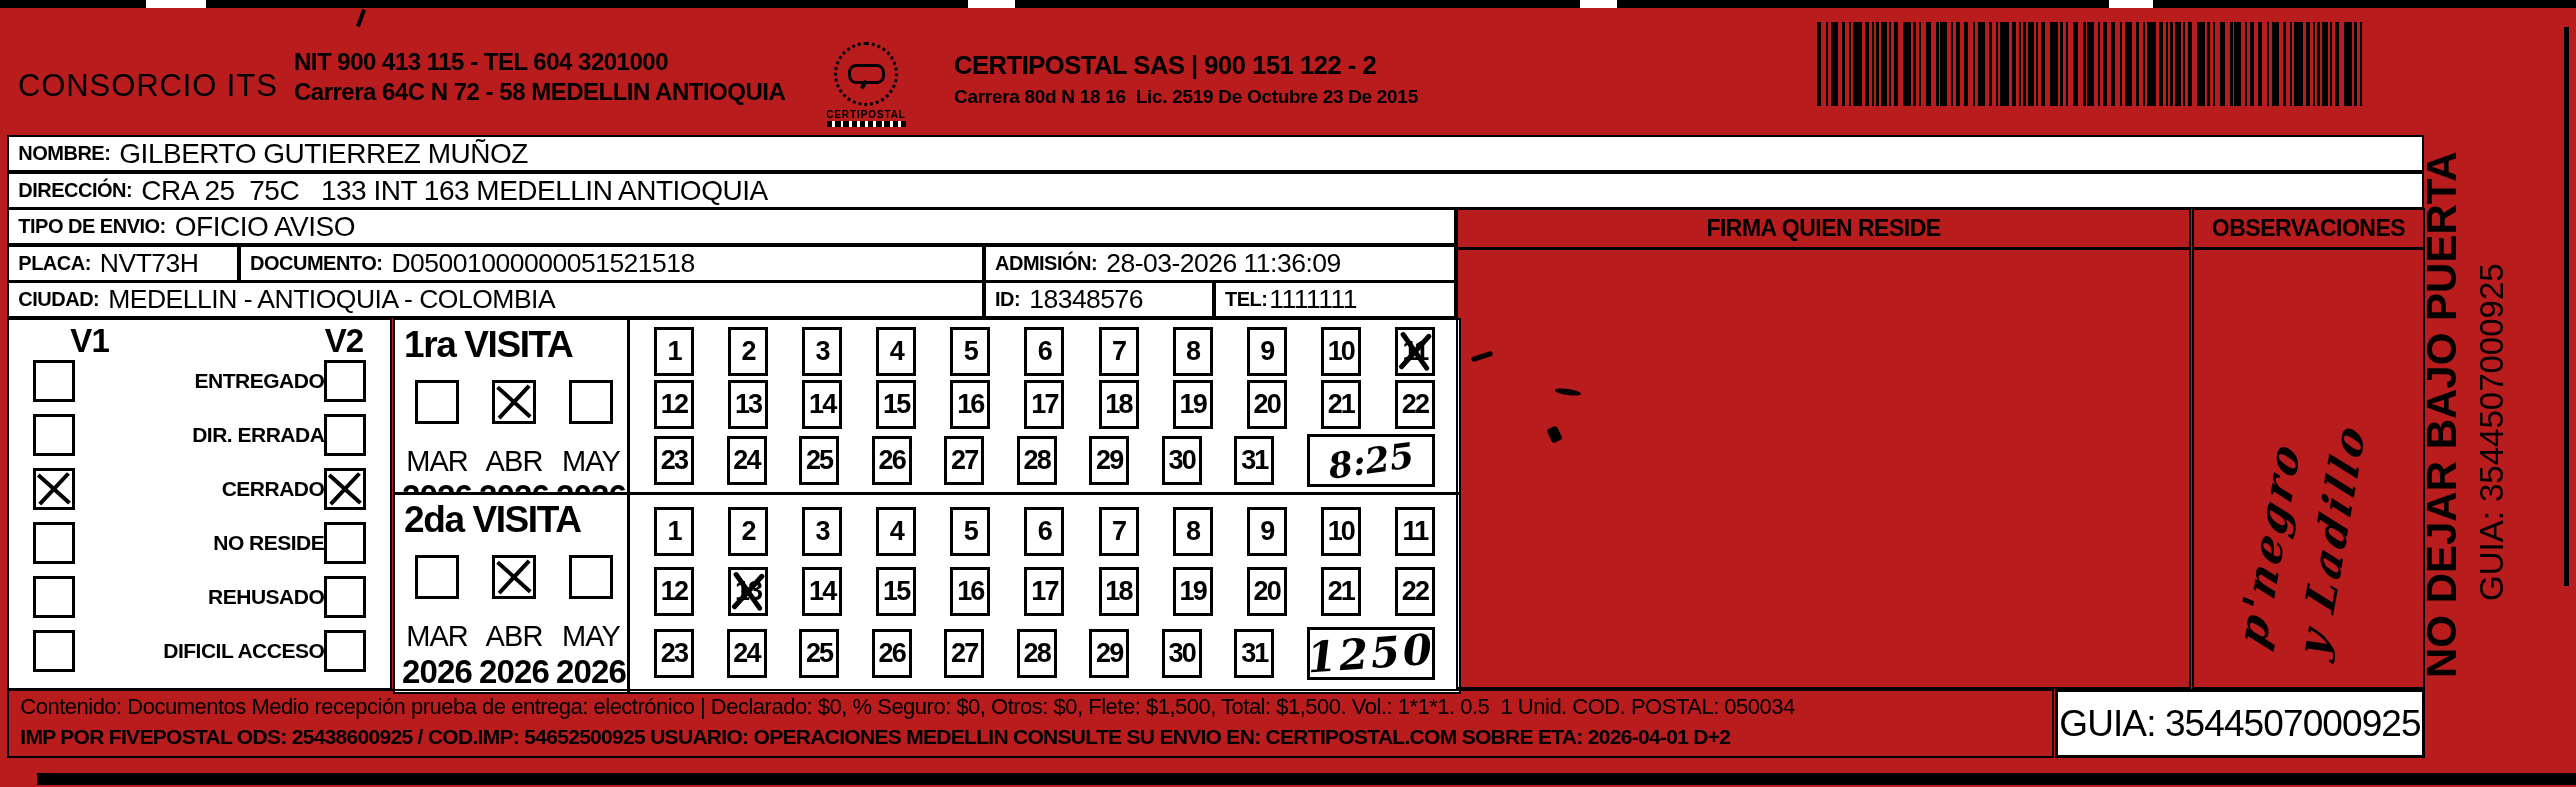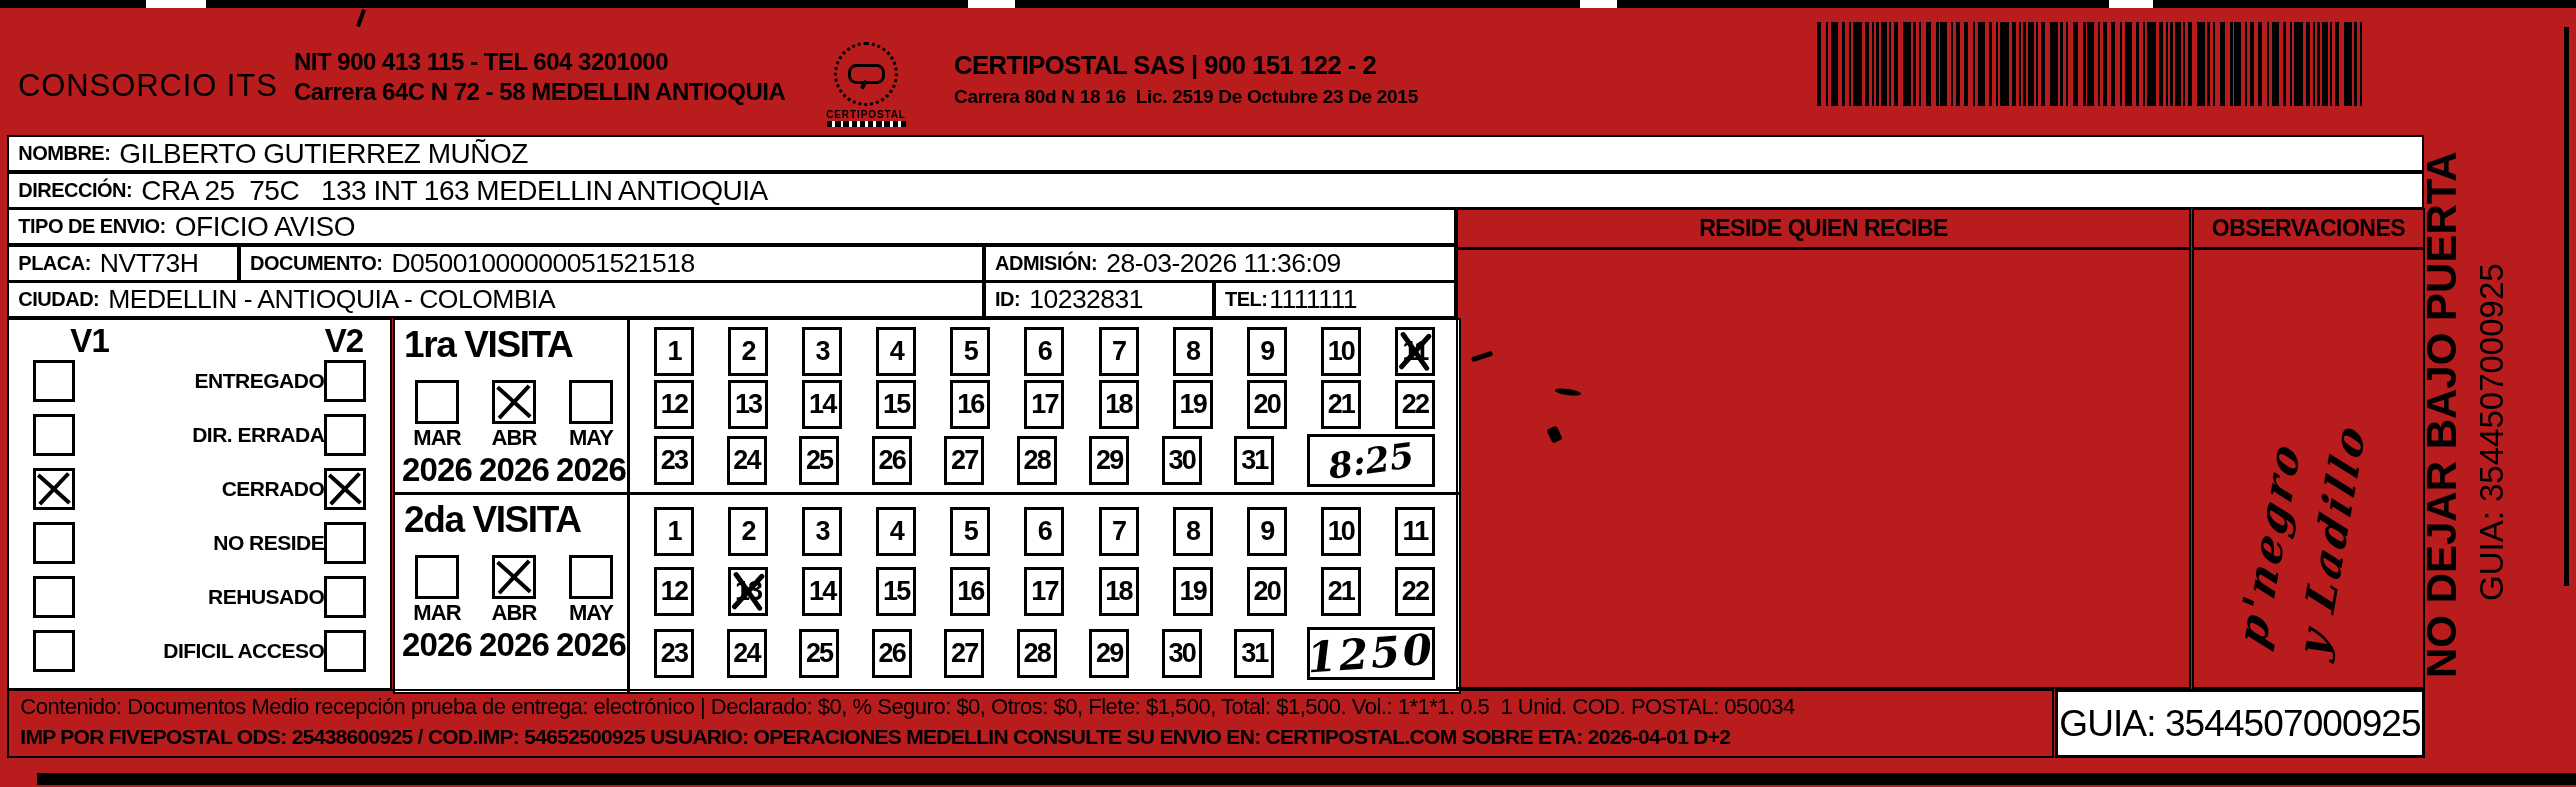--- a/index.html
+++ b/index.html
@@ -34,21 +34,21 @@
   .cb.checked::before,.cb.checked::after{content:"";position:absolute;top:45%;left:-8%;width:116%;height:3.7px;background:#000;}
   .cb.checked::before{transform:rotate(42deg);}
   .cb.checked::after{transform:rotate(-47deg);}
   
   .visitsec{position:absolute;left:393px;width:1064px;border:2.7px solid #000;background:#fff;display:flex;}
   .visit-label-col{width:235px;border-right:3.7px solid #000;box-sizing:border-box;flex:none;}
   .visit-title{font-size:37px;font-weight:700;letter-spacing:-1.4px;padding:3.7px 0 0 9px;}
   .month-row{display:flex;gap:11px;padding:14.6px 0 0 9px;}
   .month{display:flex;flex-direction:column;align-items:center;width:66px;}
   .month .cb{width:44px;height:44px;}
-  .mlabel{font-size:22px;font-weight:700;letter-spacing:-0.9px;margin-top:1px;}
+  .mlabel{font-size:29px;font-weight:400;letter-spacing:-0.9px;margin-top:21px;}
   .myear{font-size:33px;font-weight:700;letter-spacing:-0.9px;}
   .day-grid{flex:1;display:flex;flex-direction:column;justify-content:space-evenly;padding:1.8px 24px;}
   .day-row{display:flex;justify-content:space-between;align-items:center;}
   .day{box-sizing:border-box;width:40px;height:49px;border:3.7px solid #000;display:flex;align-items:center;justify-content:center;font-size:27px;font-weight:700;letter-spacing:-1.8px;position:relative;flex:none;background:#fff;}
   .day.crossed::before,.day.crossed::after{content:"";position:absolute;left:-18%;top:45%;width:136%;height:4.6px;background:#000;border-radius:2.7px;}
   .day.crossed::before{transform:rotate(55deg);}
   .day.crossed::after{transform:rotate(-48deg);}
   .timebox{box-sizing:border-box;width:128px;height:53px;border:3.7px solid #000;display:flex;align-items:center;justify-content:center;flex:none;overflow:visible;background:#fff;}
   .handwrite{font-family:"DejaVu Serif",serif;font-style:italic;font-weight:700;}
   .tnote0{font-size:35px;transform:rotate(-8deg);}
@@ -209,21 +209,21 @@
   <div class="cell" style="left:984px;top:245px;width:472px;height:37px;">
     <span class="flabel">ADMISIÓN:</span>
     <span class="fval">28-03-2026 11:36:09</span>
   </div>
   <div class="cell" style="left:7.3px;top:281px;width:977px;height:37px;">
     <span class="flabel">CIUDAD:</span>
     <span class="fval">MEDELLIN - ANTIOQUIA - COLOMBIA</span>
   </div>
   <div class="cell" style="left:984px;top:281px;width:230px;height:37px;">
     <span class="flabel">ID:</span>
-    <span class="fval">10232831</span>
+    <span class="fval">18348576</span>
   </div>
   <div class="cell" style="left:1214px;top:281px;width:242px;height:37px;gap:1.8px;">
     <span class="flabel">TEL:</span>
     <span class="fval">1111111</span>
   </div>
 
   <div class="abs statusbox">
     <span class="vhead" style="left:29px;margin-left:32px;">V1</span>
     <span class="vhead" style="right:27px;">V2</span>
     <div class="status-rows">
@@ -383,21 +383,21 @@
           <span class="day">30</span>
           <span class="day">31</span>
           <span class="timebox">
             <span class="handwrite tnote1">1250</span>
           </span>
         </div>
       </div>
   </div>
 
   <div class="abs firmabox">
-    <div class="colhead">RESIDE QUIEN RECIBE</div>
+    <div class="colhead">FIRMA QUIEN RESIDE</div>
     <span class="ink" style="left:12.8px;top:144px;width:22px;height:4.6px;transform:rotate(-18deg);"></span>
     <span class="ink" style="left:97px;top:179px;width:25.6px;height:5.5px;transform:rotate(8deg);border-radius:60%;"></span>
     <span class="ink" style="left:91px;top:217px;width:11px;height:14.6px;transform:rotate(-25deg);"></span>
   </div>
   <div class="abs obsbox">
     <div class="colhead">OBSERVACIONES</div>
   </div>
   <div class="abs signature">
       <div class="sig-line">p'negro</div>
       <div class="sig-line">y Ladillo</div>

